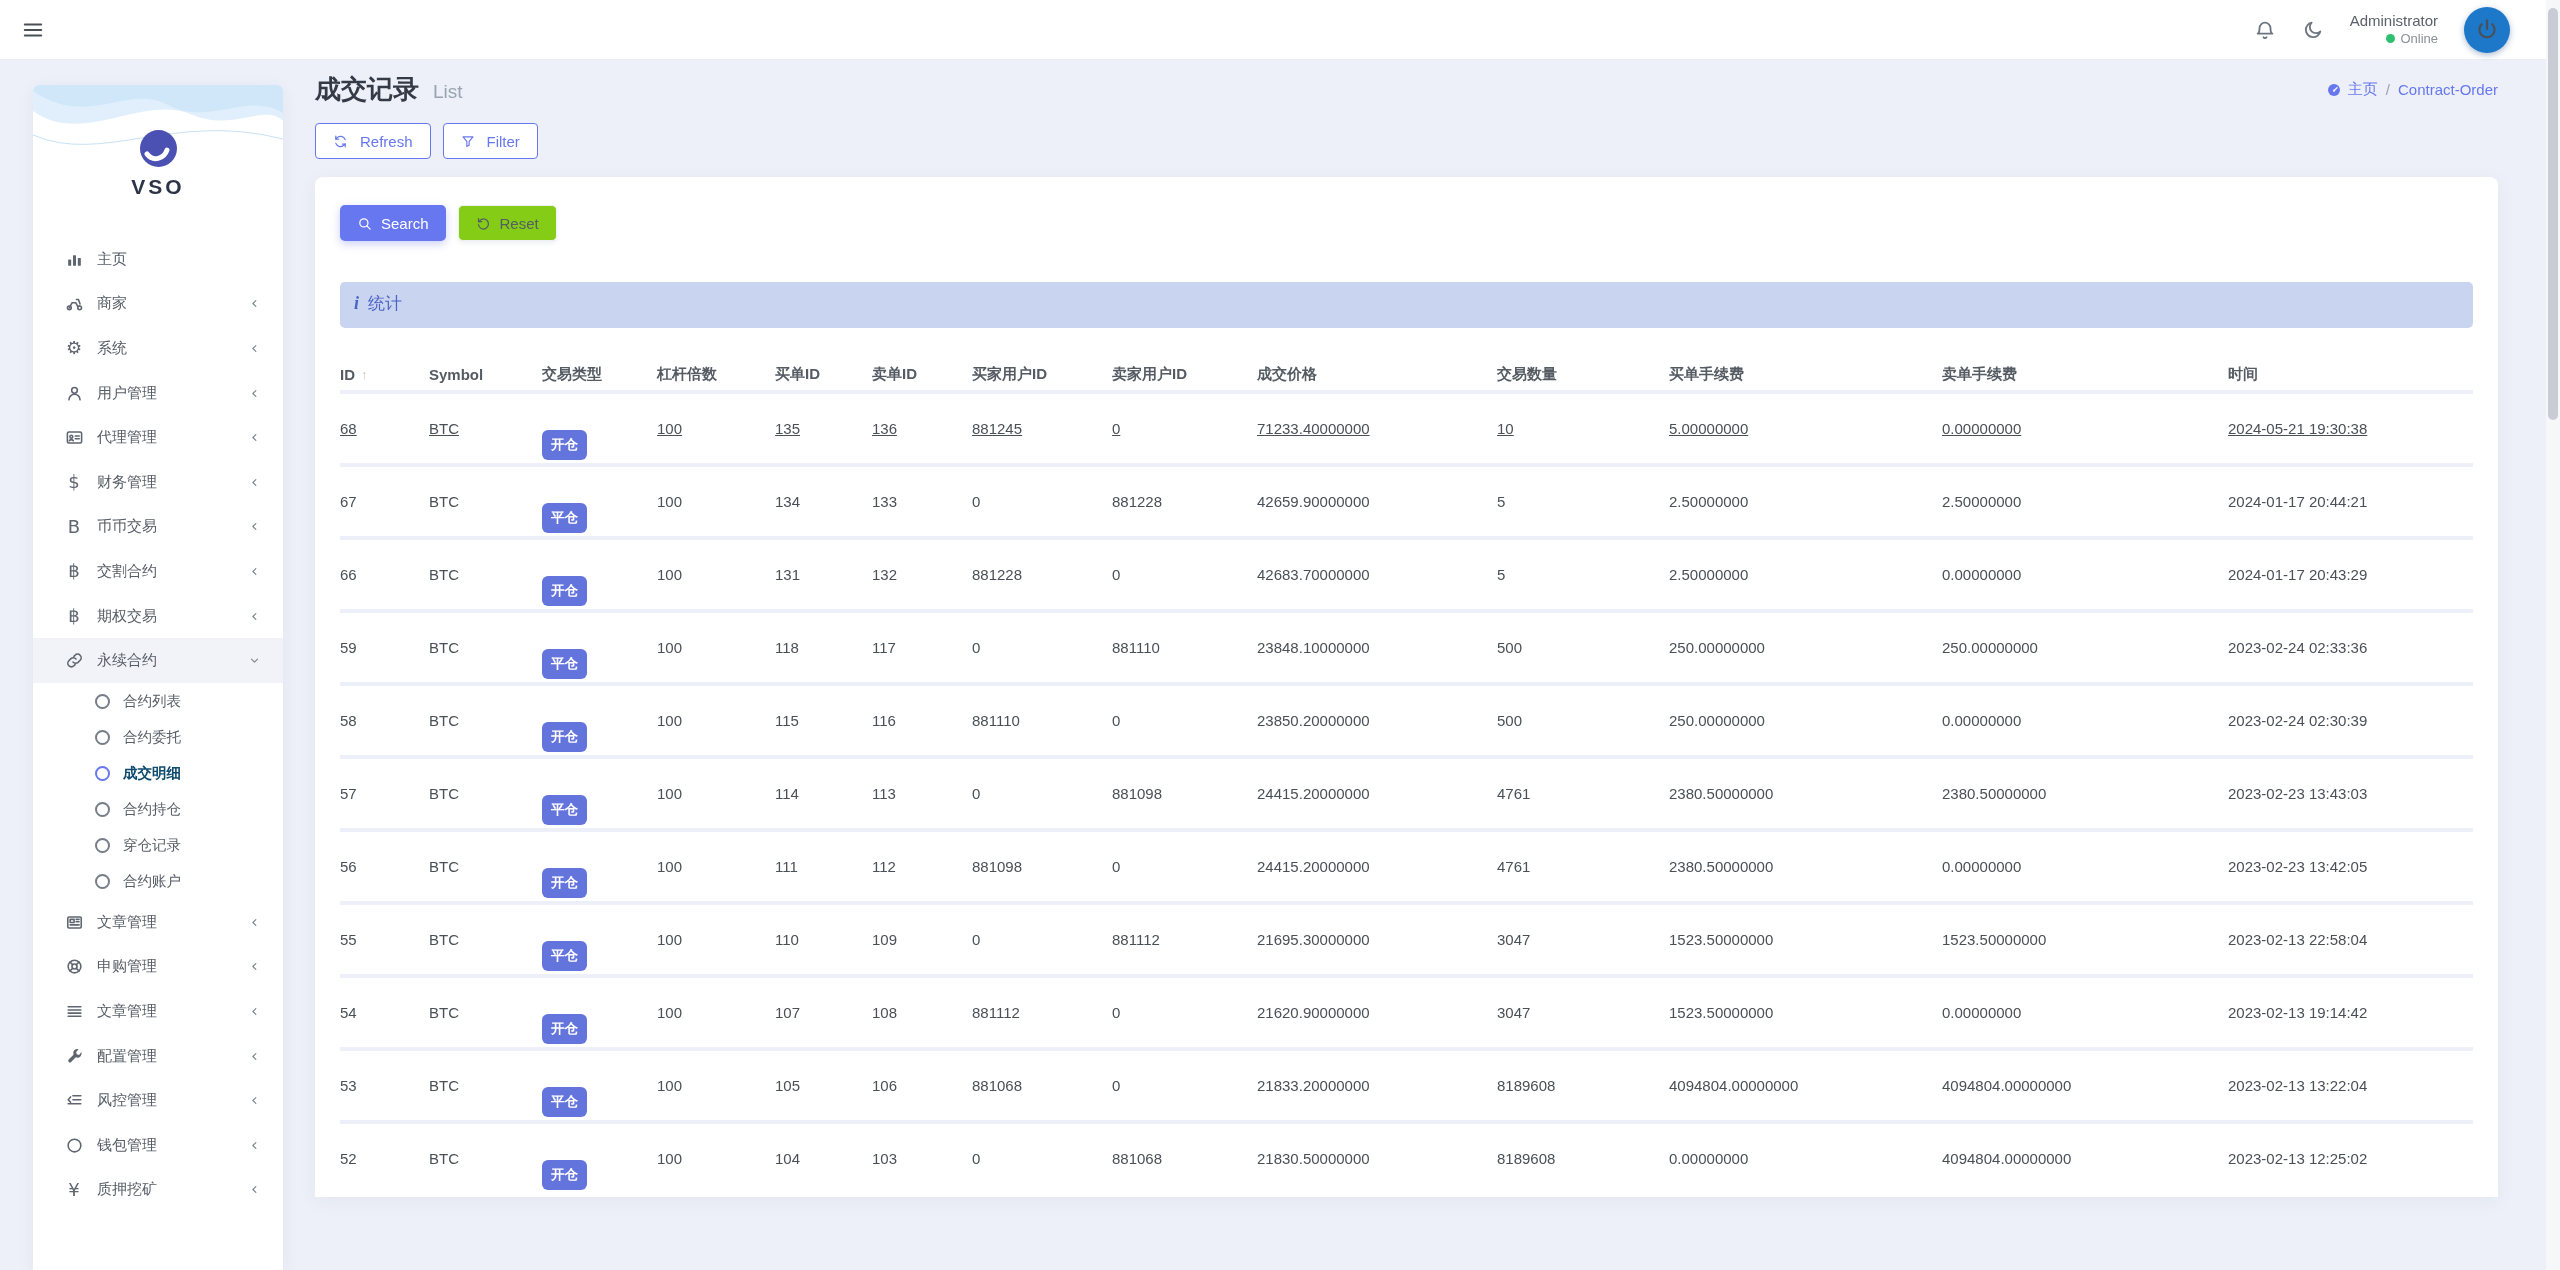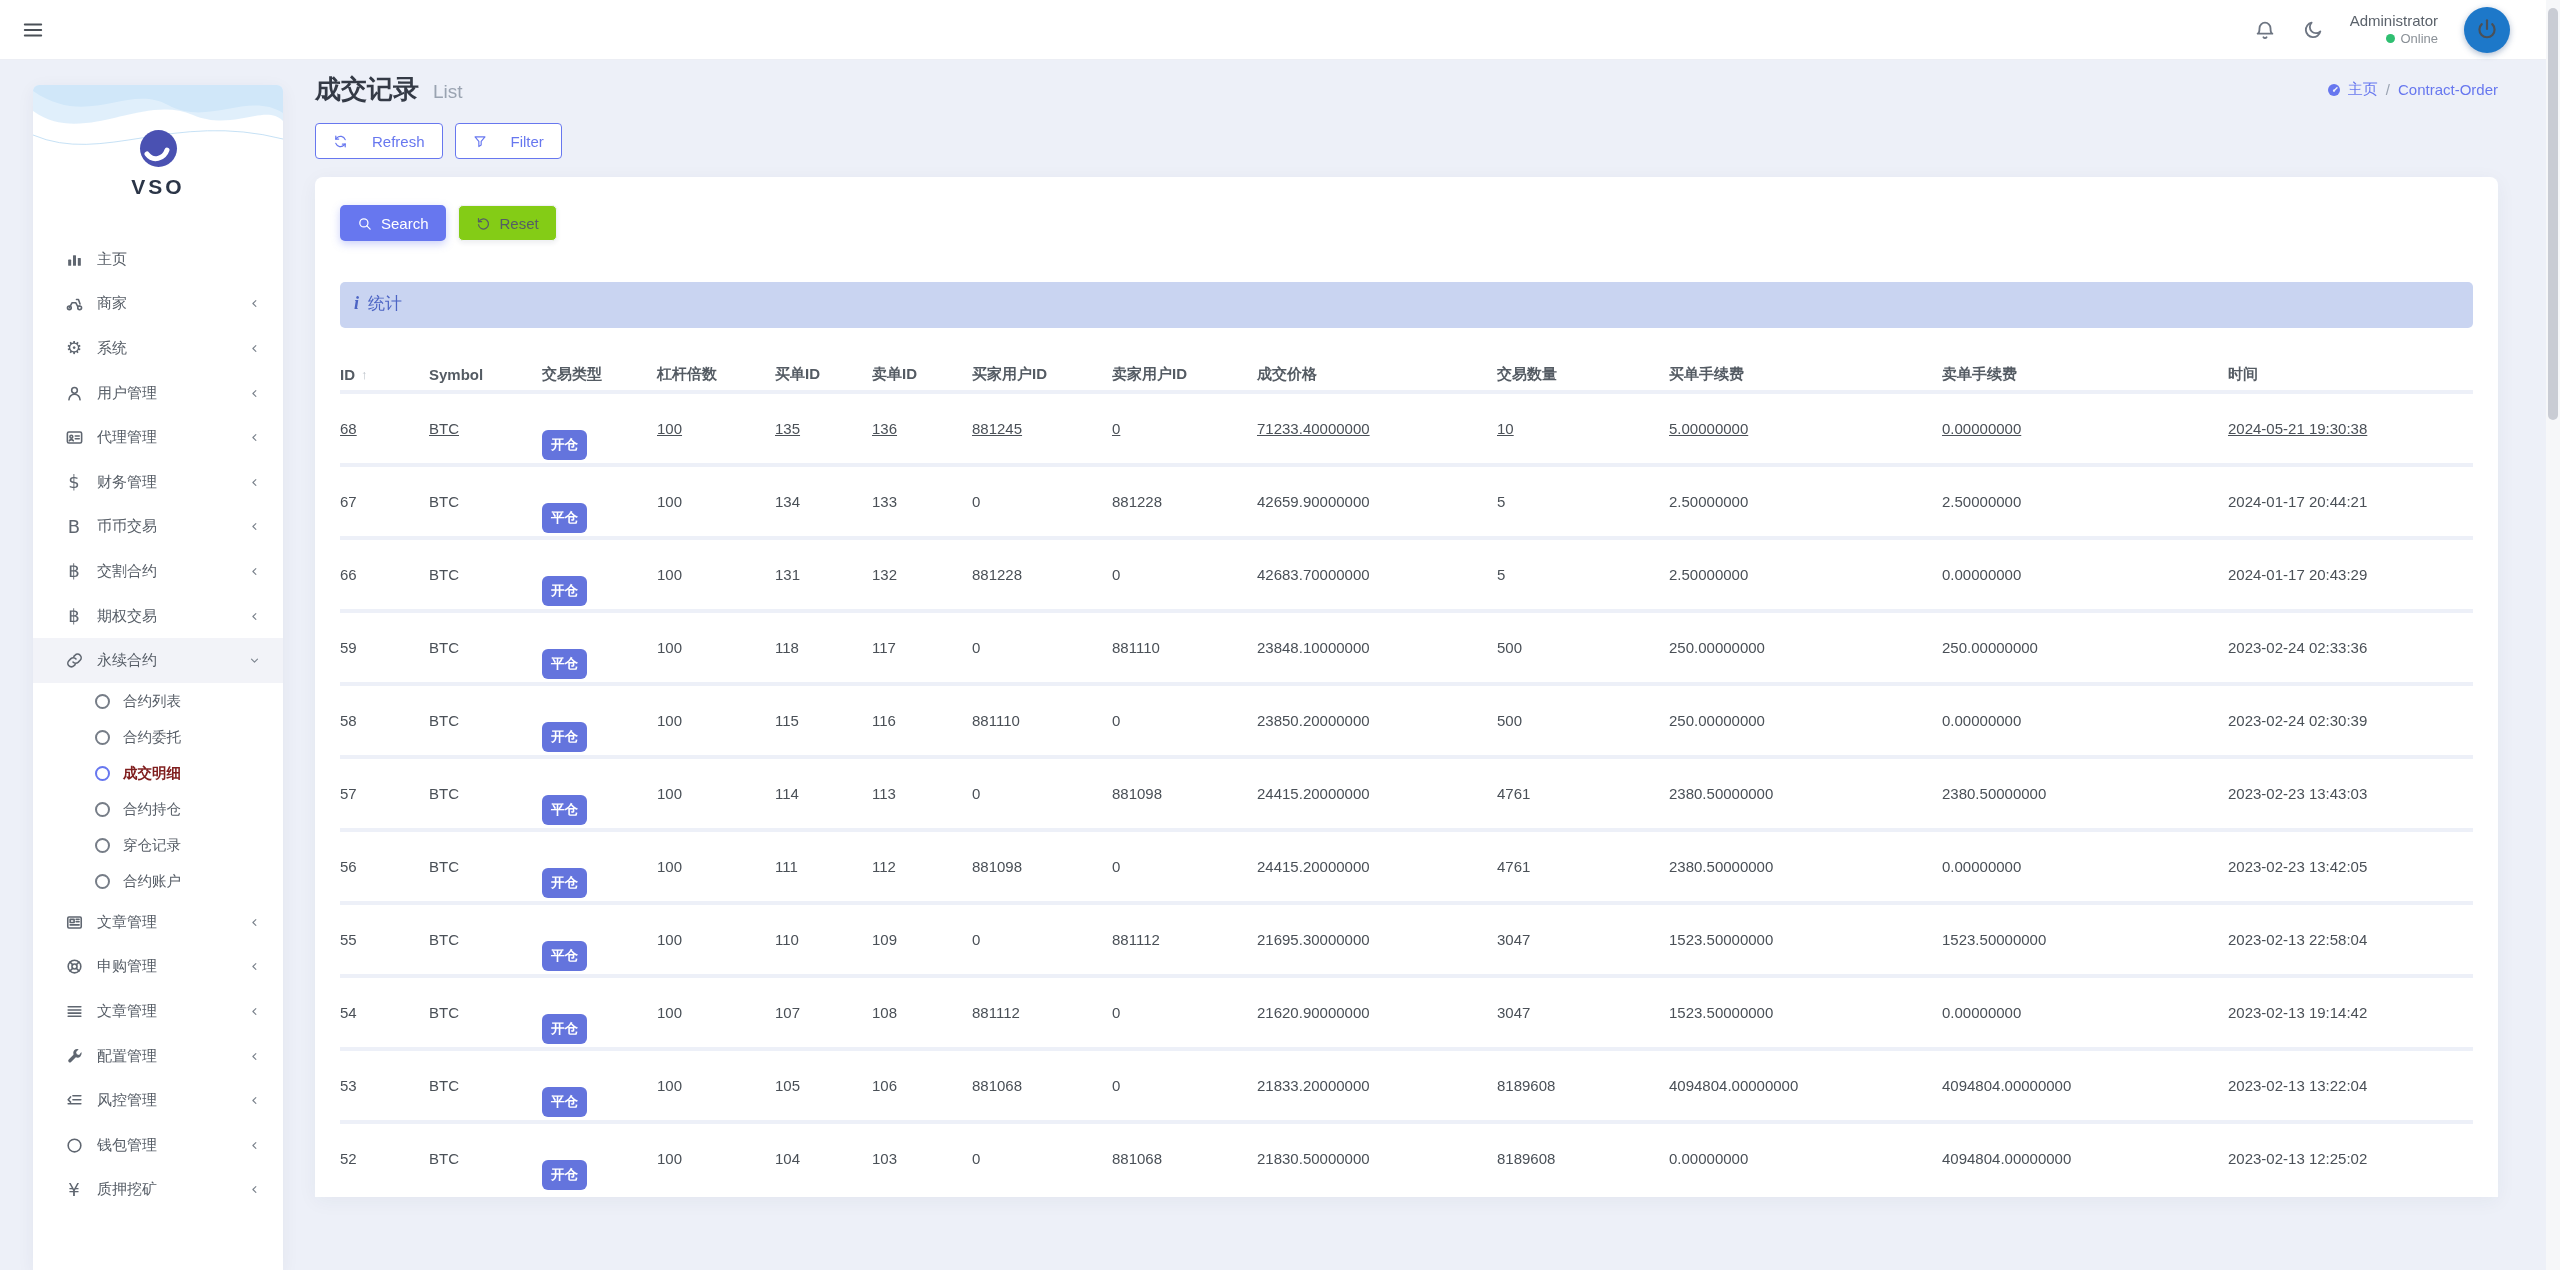--- a/index.html
+++ b/index.html
@@ -39,34 +39,34 @@
   .logo-text{ margin-top:8px; font-size:21px; font-weight:700; letter-spacing:3px; color:#2b3547;}
   .menu{ margin-top:38px;}
   .menu-item{ height:44.6px; display:flex; align-items:center; padding:0 22px 0 28px; cursor:pointer; color:#565d66;}
   .menu-item.active-parent{ background:#f2f3f8;}
   .menu-item .ic{ width:26px; color:#5f6670;}
   .menu-label{ margin-left:10px; font-size:15px;}
   .chev{ margin-left:auto; color:#7a828c;}
   .submenu-item{ height:36.2px; display:flex; align-items:center; padding-left:62px; cursor:pointer; color:#565d66;}
   .sub-circle{ width:15px; height:15px; border-radius:50%; border:2px solid #767d87; flex:none;}
   .submenu-label{ margin-left:13px; font-size:14.5px;}
-  .submenu-item.active{ color:#7f1d1d; font-weight:700;}
+  .submenu-item.active{ color:#0c4a6e; font-weight:700;}
   .submenu-item.active .sub-circle{ border-color:#6777ef;}
 
   
   .main{ position:absolute; left:315px; top:44px; width:2183px; bottom:0;}
   .page-head{ margin-top:28px; display:flex; align-items:center;}
   .page-title{ font-size:26px; font-weight:700; color:#343a46;}
   .page-sub{ font-size:19px; color:#9aa3b1; margin-left:14px; padding-top:4px;}
   .breadcrumb{ margin-left:auto; display:flex; align-items:center; gap:8px; font-size:15px;}
   .crumb-link{ color:#6777ef; display:flex; align-items:center; gap:6px; cursor:pointer;}
   .crumb-sep{ color:#9aa3b1;}
   .toolbar{ margin-top:16px; display:flex; gap:12px;}
   .btn-outline{ height:36px; padding:12px 17px; border:1px solid #6777ef; border-radius:4px; background:#fff;
-    color:#6777ef; font-size:15px; display:inline-flex; align-items:center; gap:24px; cursor:pointer;}
+    color:#6777ef; font-size:15px; display:inline-flex; align-items:center; gap:12px; cursor:pointer;}
 
   .card{ margin-top:18px; background:#fff; border-radius:8px 8px 0 0; box-shadow:0 4px 20px rgba(40,50,80,.05);
     padding:28px 25px 0; height:1020px; overflow:hidden;}
   .search-row{ display:flex; gap:12px;}
   .btn-primary{ height:36px; padding:0 17px; border:none; border-radius:5px; background:#6777ef; color:#fff;
     font-size:15px; display:inline-flex; align-items:center; gap:9px; cursor:pointer;
     box-shadow:0 3px 8px rgba(103,119,239,.35);}
   .btn-plain{ height:36px; padding:0 17px; border:1px solid #f0f1f5; border-radius:5px; background:#84cc16; color:#555d66;
     font-size:15px; display:inline-flex; align-items:center; gap:9px; cursor:pointer; box-shadow:0 2px 5px rgba(30,40,70,.08);}
 

